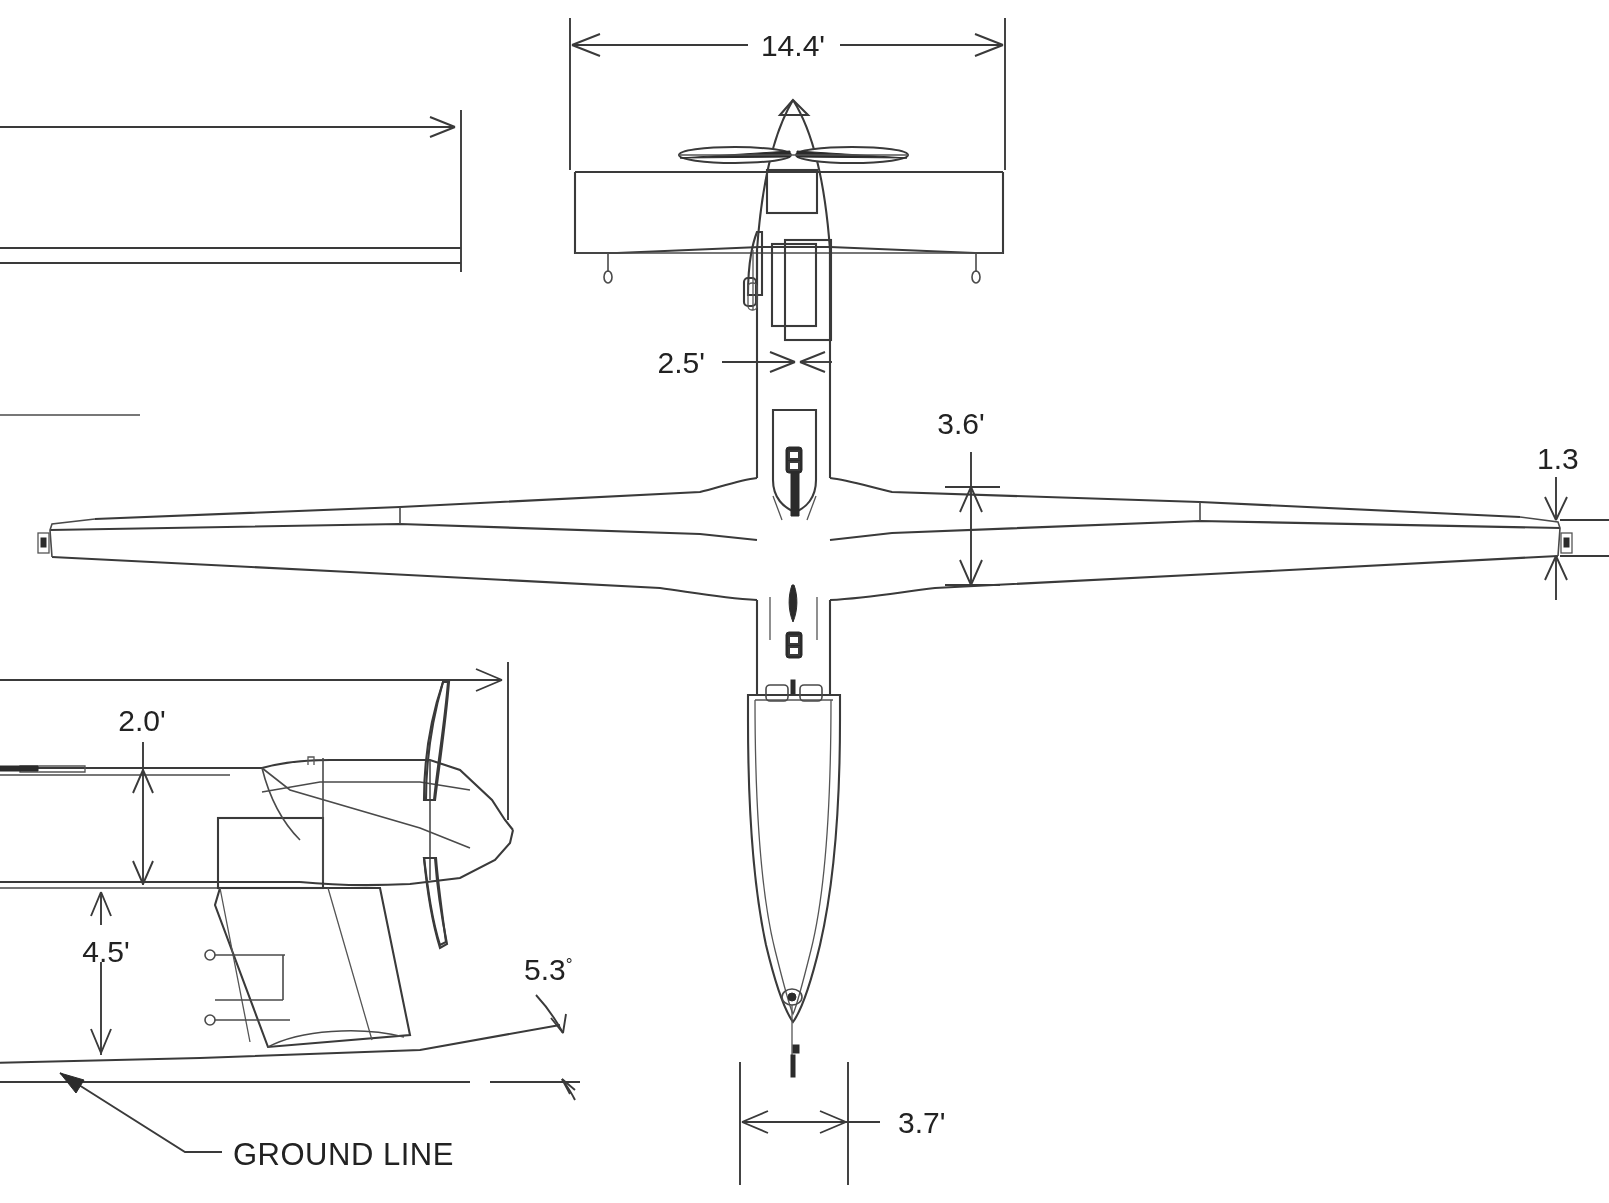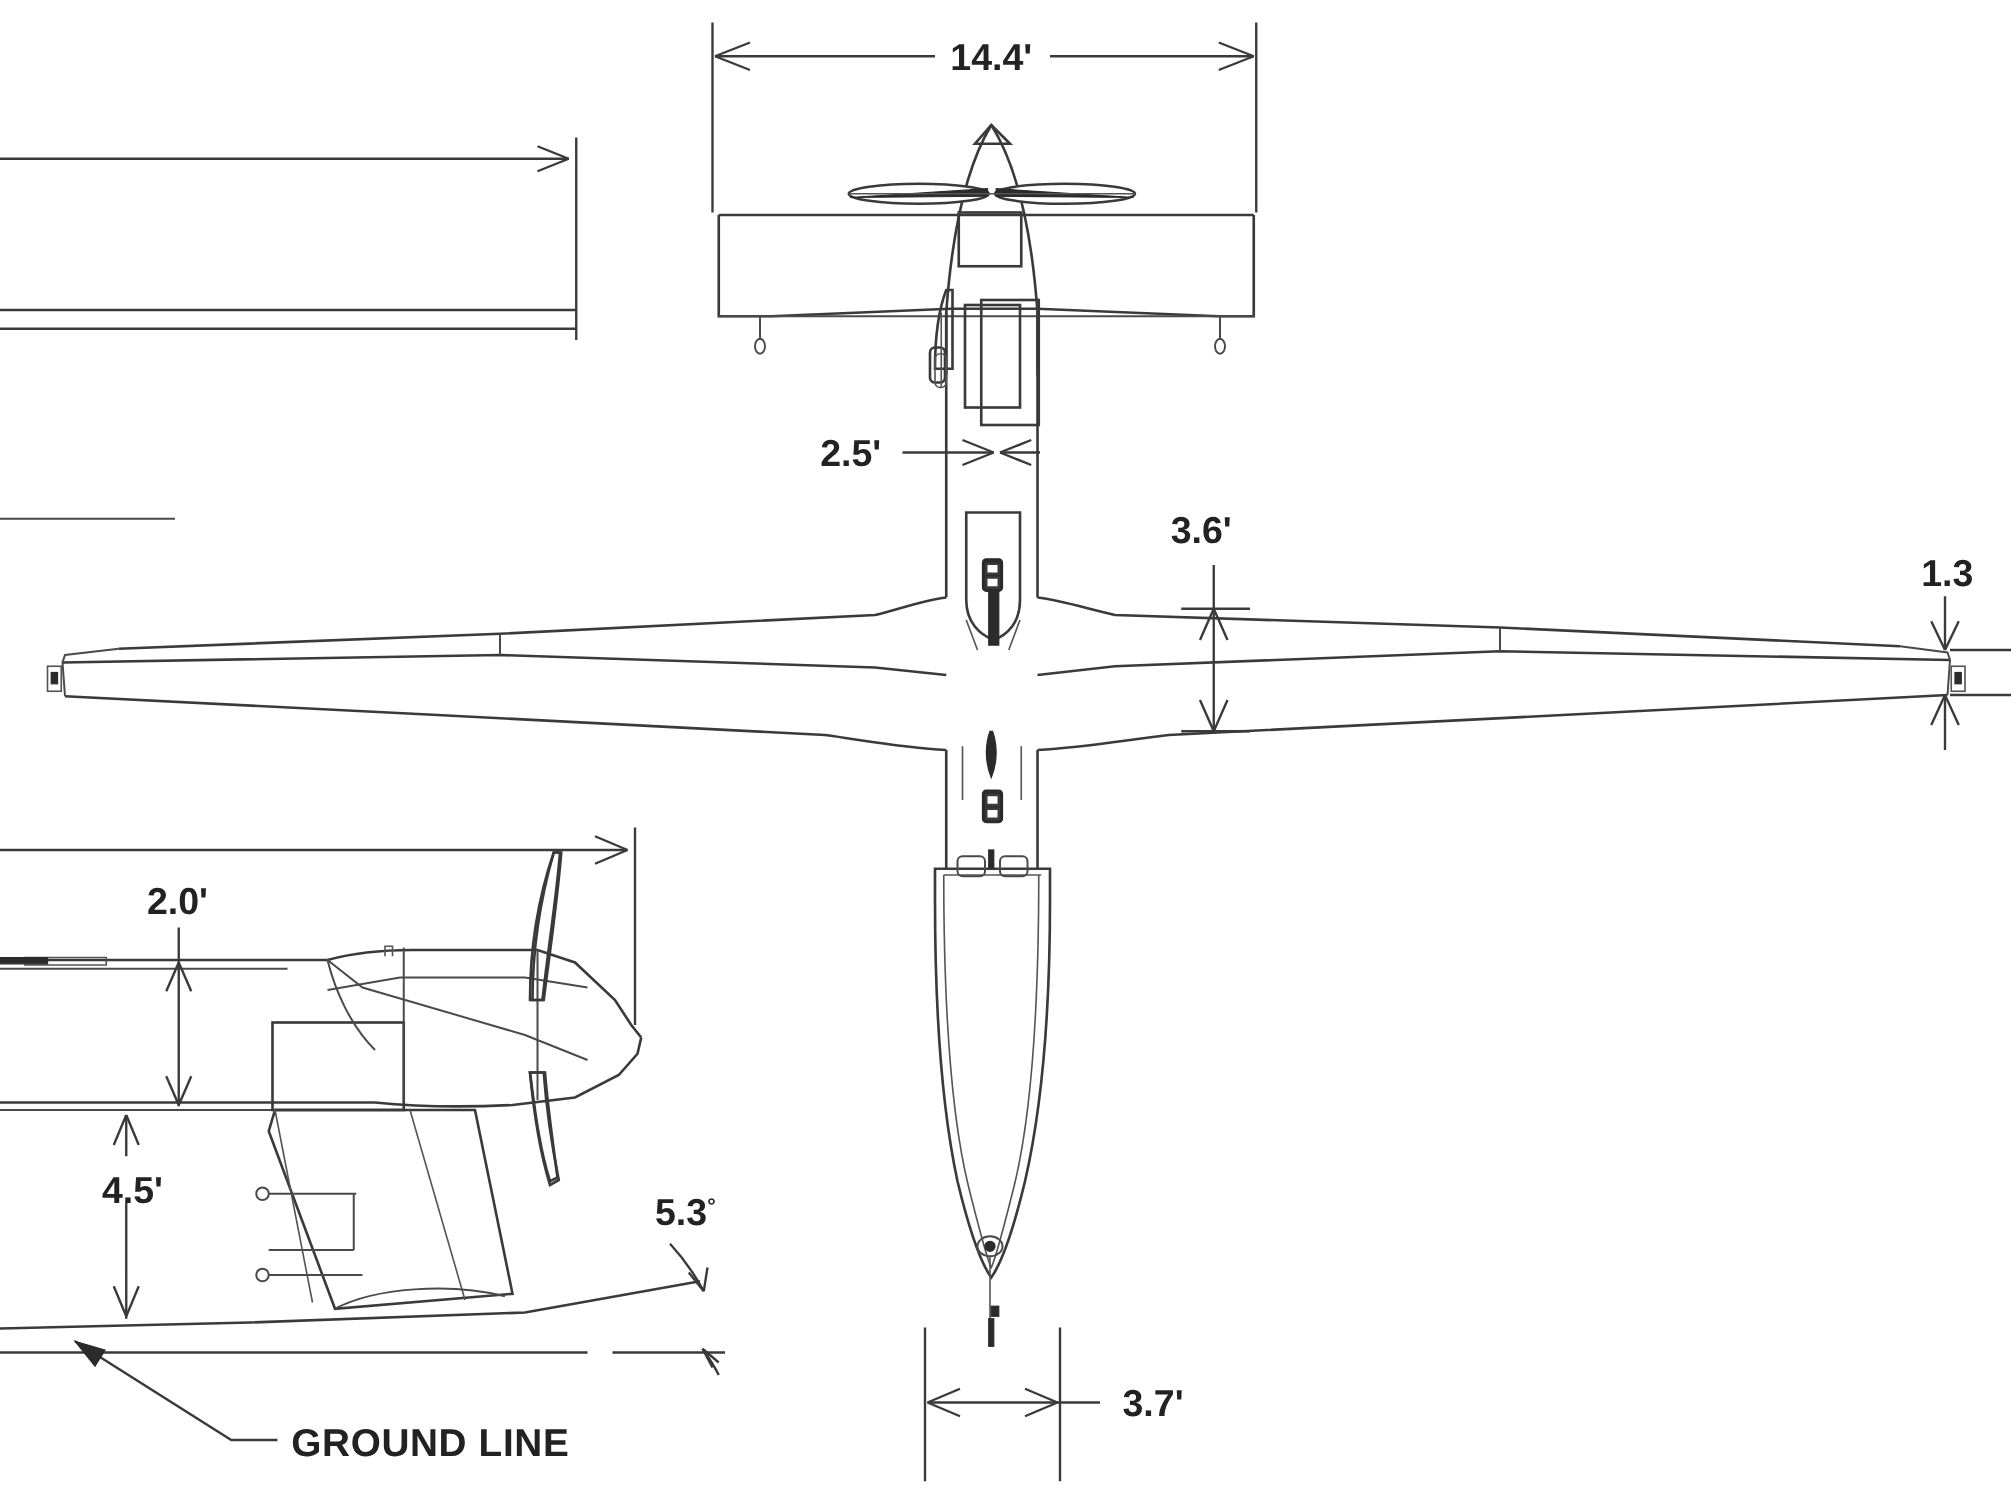--- a/index.html
+++ b/index.html
@@ -1,17 +1,17 @@
 <!DOCTYPE html>
 <html><head>
 <meta charset="utf-8">
 <style>
   html,body{margin:0;padding:0;background:#ffffff;}
   body{width:1609px;height:1203px;overflow:hidden;font-family:"Liberation Sans",sans-serif;}
-  #stage{position:relative;width:1609px;height:1203px;background:#ffffff;font-weight:bold;}
+  #stage{position:relative;width:1609px;height:1203px;background:#ffffff;}
   svg.drawing{position:absolute;left:0;top:0;width:1609px;height:1203px;}
   .dimtext{font-family:"Liberation Sans",sans-serif;font-size:30px;fill:#222222;}
   .dimtext-deg{font-family:"Liberation Sans",sans-serif;font-size:30px;fill:#222222;}
   .deg-sup{font-size:17px;}
   .labeltext{font-family:"Liberation Sans",sans-serif;font-size:31px;fill:#222222;letter-spacing:0.5px;}
   .ln{fill:none;stroke:#3a3a3a;stroke-width:2.1;}
   .ln-thin{fill:none;stroke:#4a4a4a;stroke-width:1.6;}
   .ln-hair{fill:none;stroke:#555555;stroke-width:1.3;}
   .dim{fill:none;stroke:#3a3a3a;stroke-width:1.9;}
   .ext{fill:none;stroke:#3a3a3a;stroke-width:1.9;}

